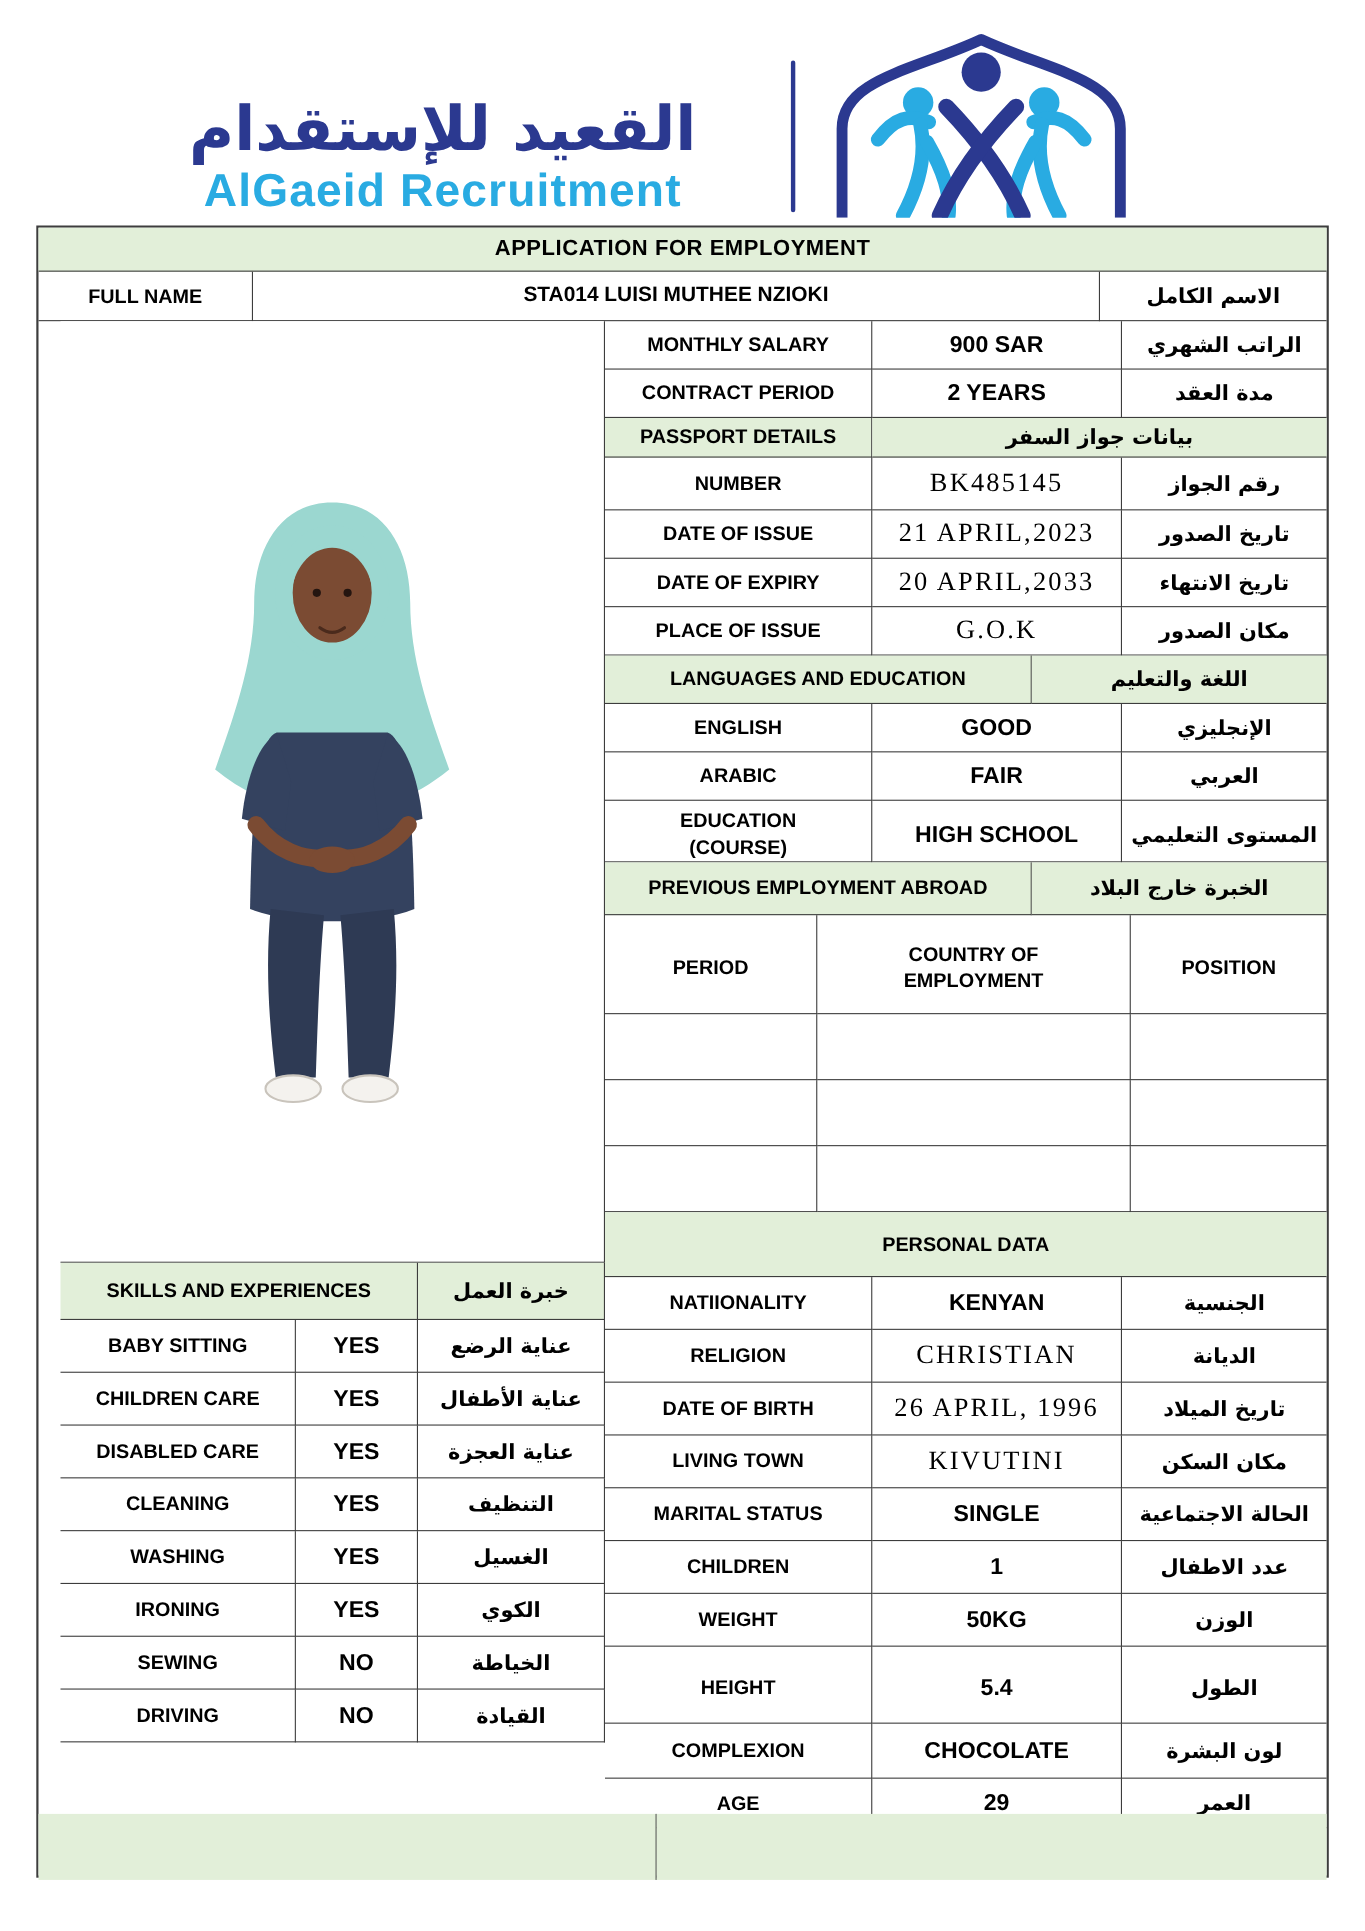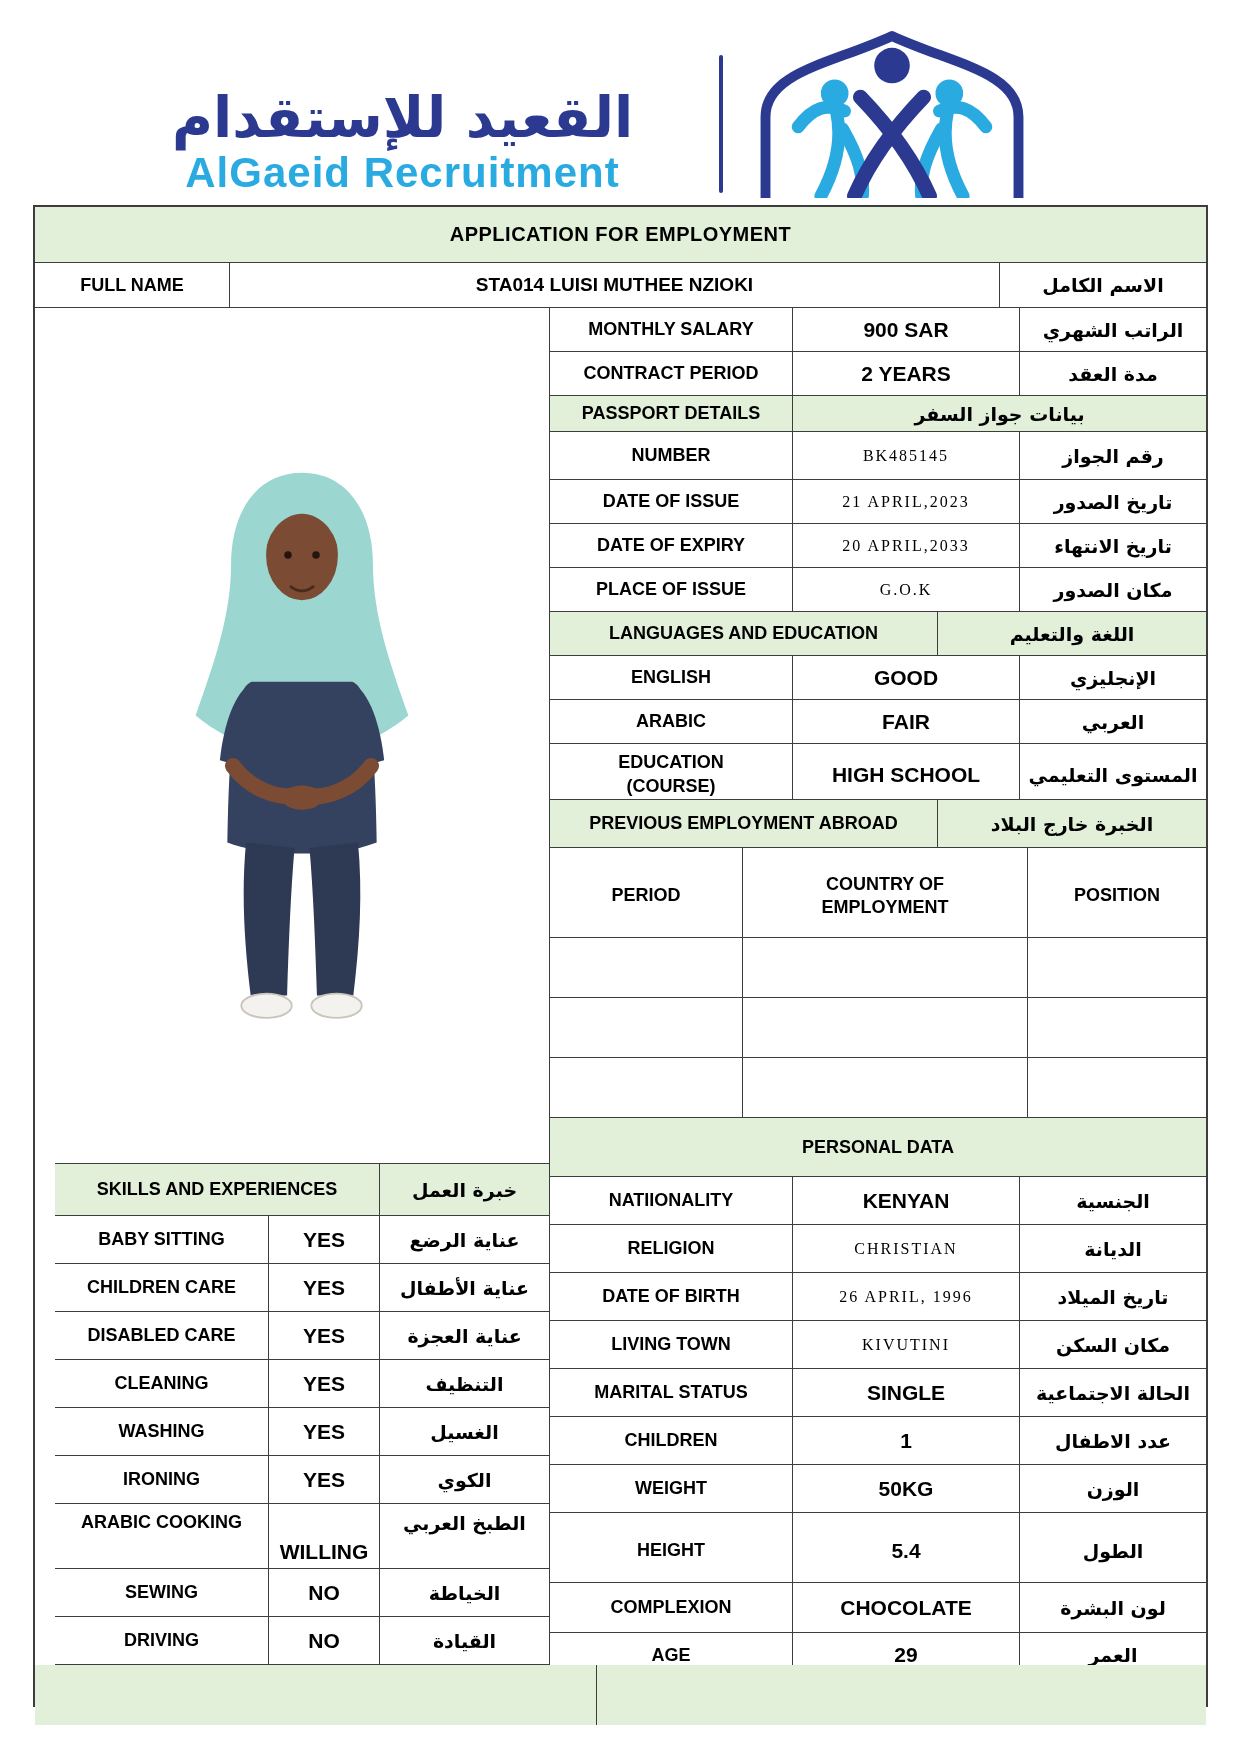--- a/index.html
+++ b/index.html
@@ -14,21 +14,21 @@
   
   .tbl{position:absolute;left:33px;top:205px;width:1175px;height:1502px;border:2.5px solid #3d3d3d;
        box-sizing:border-box;display:flex;flex-direction:column;background:#fff;}
   .r{display:flex;flex-shrink:0;}
   .c{box-sizing:border-box;border-right:1.5px solid #3d3d3d;border-bottom:1.5px solid #3d3d3d;
      display:flex;align-items:center;justify-content:center;text-align:center;overflow:hidden;}
   .c.last{border-right:none;}
   .green{background:#e2efd9;}
   .lbl{font-weight:bold;font-size:18px;}
   .val{font-weight:bold;font-size:21px;}
-  .ser{font-family:"Liberation Serif",serif;font-weight:normal;font-size:16px;letter-spacing:2px;}
+  .ser{font-family:"Liberation Serif",serif;font-weight:normal;font-size:24px;letter-spacing:2px;}
   .ar{font-family:"DejaVu Sans",sans-serif;font-weight:bold;font-size:19px;direction:rtl;}
   .title-cell{font-weight:bold;font-size:20px;letter-spacing:.5px;}
   
   .fn-lab{width:195px}.fn-val{width:770px}.fn-ar{flex:1}
   .col-left{width:495px;display:flex;flex-direction:column;flex-shrink:0;padding-left:20px;}
   .col-right{flex:1;display:flex;flex-direction:column;}
   .w-lab{width:243px}.w-val{width:227px}.w-ar{flex:1}
   .g1{width:388px}.g2{flex:1}
   .p1{width:193px}.p2{width:285px}.p3{flex:1}
   .s-lab{width:214px}.s-val{width:111px}.s-ar{flex:1}
@@ -64,21 +64,21 @@
     <path d="M206,84 C200,112 208,142 222,168" fill="none" stroke="#29abe2" stroke-width="13" stroke-linecap="round"></path>
     <path d="M200,100 C184,128 178,148 180,168" fill="none" stroke="#29abe2" stroke-width="13" stroke-linecap="round"></path>
 
     <circle cx="150" cy="36" r="18" fill="#2b3990"></circle>
     <path d="M118,68 C145,96 172,132 188,168" fill="none" stroke="#2b3990" stroke-width="15" stroke-linecap="round"></path>
     <path d="M182,68 C155,96 128,132 112,168" fill="none" stroke="#2b3990" stroke-width="15" stroke-linecap="round"></path>
   </svg>
 
   <div class="tbl">
 
-    <div class="r" style="height:56px">
+    <div class="r" style="height:40px">
       <div class="c last green title-cell" style="flex:1">APPLICATION FOR EMPLOYMENT</div>
     </div>
 
     <div class="r" style="height:45px">
       <div class="c lbl fn-lab">FULL NAME</div>
       <div class="c val fn-val" style="font-size:19px">STA014 LUISI MUTHEE NZIOKI</div>
       <div class="c ar fn-ar last">الاسم الكامل</div>
     </div>
 
     <div class="r" style="height:1357px">
@@ -139,25 +139,20 @@
         </div>
         <div class="r" style="height:48px">
           <div class="c lbl s-lab">WASHING</div>
           <div class="c val s-val">YES</div>
           <div class="c ar s-ar">الغسيل</div>
         </div>
         <div class="r" style="height:48px">
           <div class="c lbl s-lab">IRONING</div>
           <div class="c val s-val">YES</div>
           <div class="c ar s-ar">الكوي</div>
-        </div>
-        <div class="r cook" style="height:65px">
-          <div class="c lbl s-lab">ARABIC COOKING</div>
-          <div class="c val s-val">WILLING</div>
-          <div class="c ar s-ar">الطبخ العربي</div>
         </div>
         <div class="r" style="height:48px">
           <div class="c lbl s-lab">SEWING</div>
           <div class="c val s-val">NO</div>
           <div class="c ar s-ar">الخياطة</div>
         </div>
         <div class="r" style="height:48px">
           <div class="c lbl s-lab">DRIVING</div>
           <div class="c val s-val">NO</div>
           <div class="c ar s-ar">القيادة</div>

